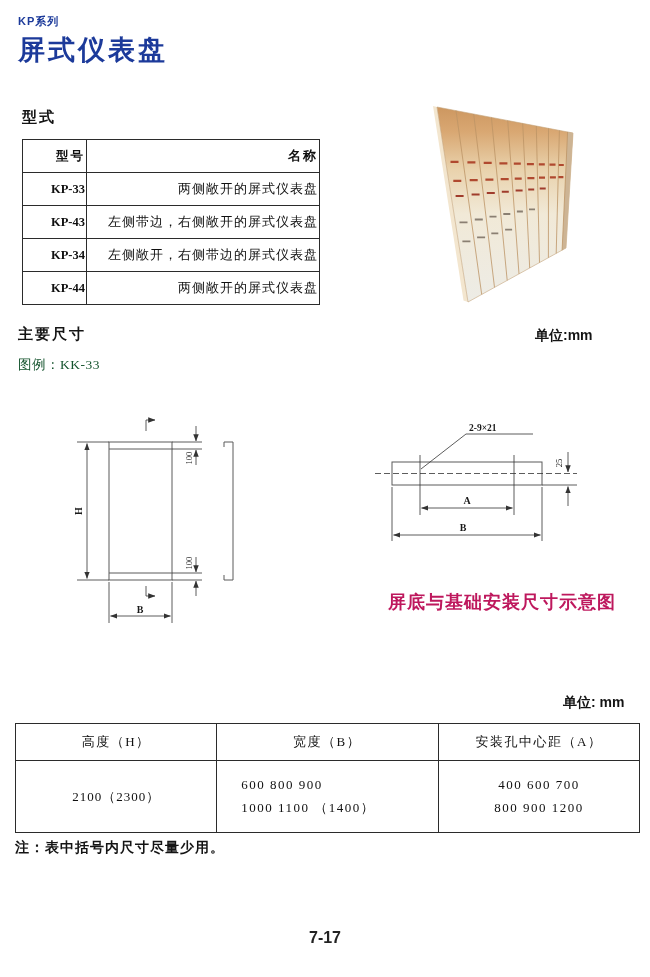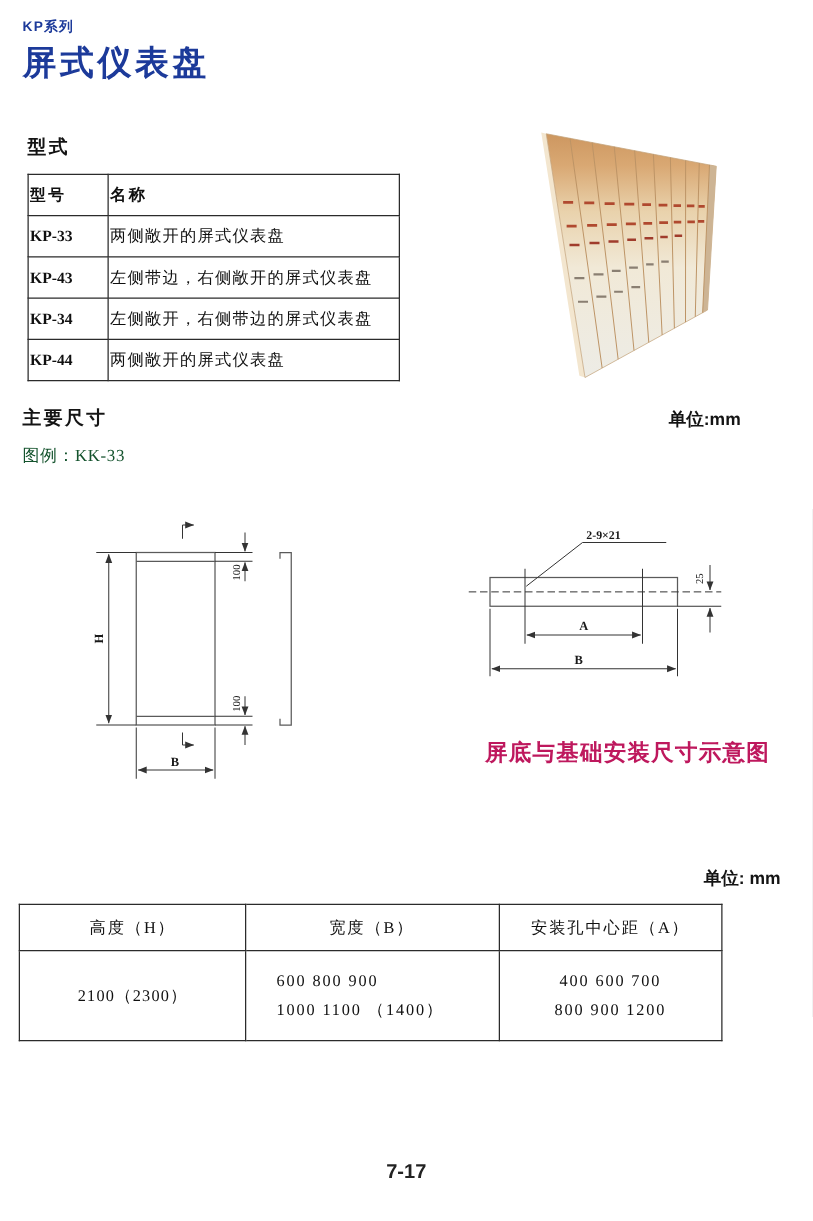--- a/index.html
+++ b/index.html
@@ -15,26 +15,26 @@
   .page-title { left:18px; top:32px; font-family:"Liberation Sans",sans-serif;
     font-weight:bold; font-size:27px; color:#1c3a9a; letter-spacing:3px; }
 
   .sec-heading { font-family:"Liberation Sans",sans-serif; font-weight:bold;
     font-size:15px; color:#141414; letter-spacing:2px; }
   .unit-label { font-family:"Liberation Sans",sans-serif; font-weight:bold;
     font-size:14px; color:#141414; }
 
   table { border-collapse:collapse; }
   .type-table { left:22px; top:139px; width:298px; }
-  .type-table td { border:1.2px solid #2b2b2b; height:30px; text-align:left;
+  .type-table td { border:1.2px solid #2b2b2b; height:30px; text-align:right;
     vertical-align:middle; font-size:13px; letter-spacing:1px; color:#101010; }
   .type-table td.model { width:61px; font-weight:bold; letter-spacing:0; font-size:12.5px; }
   .type-table tr.hd td { font-weight:bold; letter-spacing:2px; }
 
-  .size-table { left:15px; top:723px; width:563px; }
+  .size-table { left:15px; top:723px; width:625px; }
   .size-table td { border:1.2px solid #2b2b2b; text-align:center; vertical-align:middle;
     font-size:13px; color:#101010; letter-spacing:1px; }
   .size-table tr.hd td { height:34px; letter-spacing:1.5px; }
   .size-table tr.bd td { height:69px; }
   .size-table td.c1 { width:209px; }
   .size-table td.c2 { width:206px; text-align:left; padding-left:24px; line-height:1.75; letter-spacing:1.5px; }
   .size-table td.c3 { width:210px; line-height:1.75; letter-spacing:1.5px; }
 
   .legend-line { left:18px; top:356px; font-size:13.5px; color:#14532d; letter-spacing:0.5px; }
   .diagram-caption { left:388px; top:590px; font-family:"Liberation Sans",sans-serif;
@@ -203,16 +203,17 @@
         <div>1000  1100 （1400）</div>
       </td>
       <td class="c3">
         <div>400 600 700</div>
         <div>800 900 1200</div>
       </td>
     </tr>
   </tbody>
     </table>
 
+  <div class="abs note-line">注：表中括号内尺寸尽量少用。</div>
 
   <div class="abs page-number">7-17</div>
 
 </div>
 
 </body></html>

